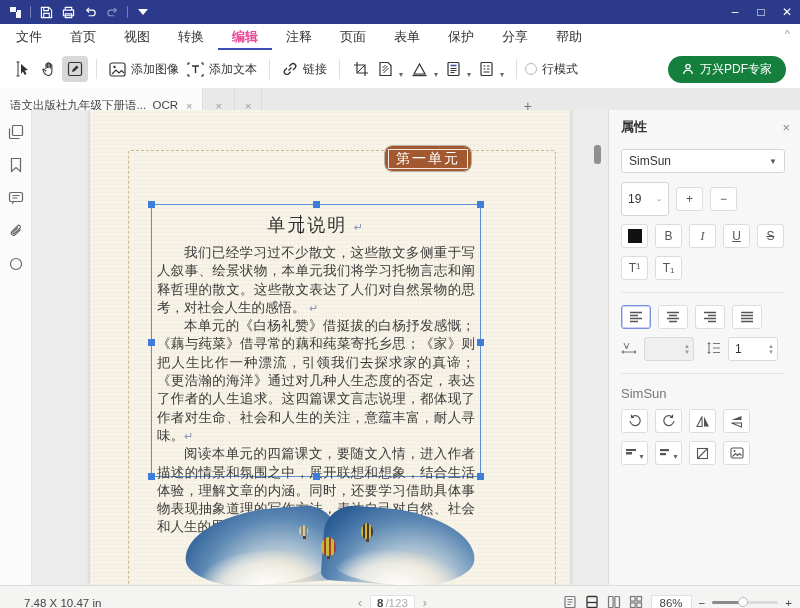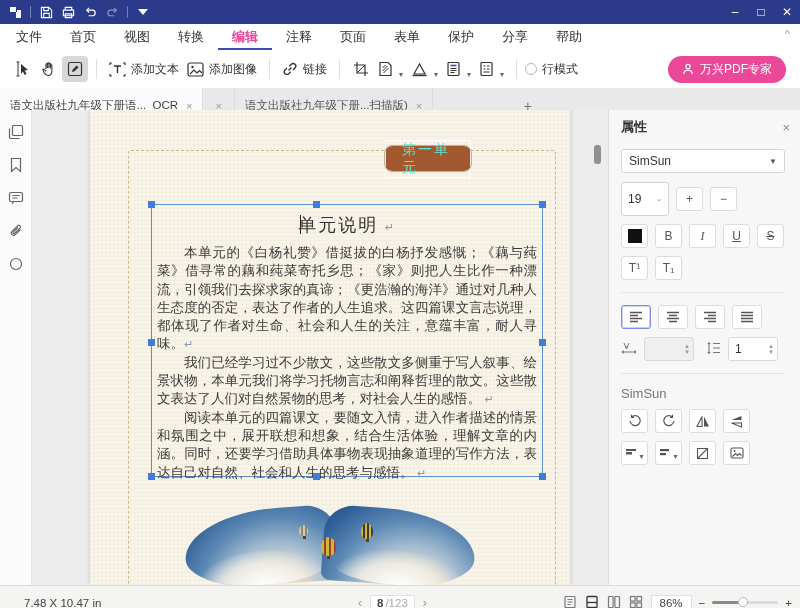--- a/index.html
+++ b/index.html
@@ -27,21 +27,21 @@
   
   .toolbar { position:absolute; left:0; top:50px; width:800px; height:38px; background:#fff; display:flex; align-items:center; padding-left:10px; }
   .t-btn { height:26px; min-width:26px; border-radius:4px; display:flex; align-items:center; justify-content:center; gap:5px; padding:0 4px; font-size:12px; color:#333; }
   .t-btn.active { background:#d8d8d8; }
   .t-sep { width:1px; height:20px; background:#e0e0e0; margin:0 8px; }
   .t-dd { font-size:8px; color:#666; margin-left:1px; align-self:flex-end; padding-bottom:3px; }
   .radio { display:flex; align-items:center; gap:5px; margin-right:14px; font-size:12px; }
   .radio .dot { width:12px; height:12px; border-radius:50%; border:1px solid #b5b5b5; background:#fff; }
   .radio.on .dot { border:1px solid #3a6ce0; position:relative; }
   .radio.on .dot::after { content:""; position:absolute; left:2px; top:2px; width:6px; height:6px; border-radius:50%; background:#3a6ce0; }
-  .expert-btn { margin-left:auto; margin-right:14px; height:27px; background:#ec4899; color:#fff; border-radius:14px; display:flex; align-items:center; gap:6px; padding:0 14px; font-size:12px; }
+  .expert-btn { margin-left:auto; margin-right:14px; height:27px; background:#15803d; color:#fff; border-radius:14px; display:flex; align-items:center; gap:6px; padding:0 14px; font-size:12px; }
 
   
   .tabbar { position:absolute; left:0; top:88px; width:800px; height:36px; background:#e9e9e9; border-bottom:1px solid #d7d7d7; display:flex; align-items:stretch; font-size:11.5px; color:#555; }
   .tab { display:flex; align-items:center; gap:8px; padding:0 10px; border-right:1px solid #dcdcdc; }
   .tab.active { background:#fbfbfb; color:#444; }
   .tab .x { color:#999; font-size:11px; }
   .ghost-x { display:flex; align-items:center; padding:0 12px; color:#999; font-size:11px; }
   .newtab { display:flex; align-items:center; margin-left:auto; margin-right:260px; color:#777; font-size:14px; padding:0 8px; }
 
   
@@ -53,23 +53,23 @@
   .vscroll .thumb { position:absolute; left:0; top:35px; width:7px; height:19px; background:#909090; border-radius:3px; }
 
   
   .page { position:absolute; left:58px; top:0; width:480px; height:475px; background:#f8f4ea;
           background-image:repeating-linear-gradient(0deg, rgba(190,175,140,.07) 0 1px, transparent 1px 4px),
                            repeating-linear-gradient(90deg, rgba(190,175,140,.07) 0 1px, transparent 1px 4px);
           box-shadow:0 0 4px rgba(0,0,0,.18); }
   .frame { position:absolute; left:38px; top:40px; right:14px; bottom:-10px; border:1px dashed #cdb88e; border-radius:3px; }
   .badge { position:absolute; left:295px; top:36px; width:86px; height:25px; background:#a3592f; border-radius:7px;
            display:flex; align-items:center; justify-content:center; outline:1px solid #b9b2a6; }
-  .badge .inner { border:1px solid rgba(255,255,255,.85); padding:0 16px; color:#5eead4; font-size:14px; letter-spacing:2px; font-family:"Liberation Serif", serif; }
-
-  .selbox { position:absolute; left:61px; top:94px; width:392px; height:273px; border:1px solid #5b8fd0; }
+  .badge .inner { border:1px solid rgba(255,255,255,.85); padding:0 7px; color:#ffffff; font-size:14px; letter-spacing:2px; font-family:"Liberation Serif", serif; }
+
+  .selbox { position:absolute; left:61px; top:94px; width:330px; height:273px; border:1px solid #5b8fd0; }
   .hdl { position:absolute; width:7px; height:7px; background:#3f7ed8; }
   .doc-title { position:relative; text-align:center; margin-top:8px; font-family:"Liberation Serif", serif; font-size:18px; letter-spacing:2px; color:#333; }
   .caret { position:absolute; left:148px; top:2px; width:1px; height:19px; background:#222; }
   .pmark { color:#8a96b8; font-size:11px; }
   .doc-body { padding:7px 5px 0 5px; font-family:"Liberation Serif", serif; font-size:13.5px; line-height:18.3px; color:#3b3b3b; text-align:justify; }
   .doc-body p { text-indent:2em; }
 
   
   .skyimg { position:absolute; left:95px; top:395px; width:290px; height:80px; }
   .wing { position:absolute; top:4px; width:152px; height:76px;
@@ -202,32 +202,32 @@
     </span>
     <span class="t-btn active">
       <svg width="16" height="16" viewBox="0 0 16 16" fill="none" stroke="#333" stroke-width="1.2">
           <rect x="1.5" y="1.5" width="13" height="13" rx="1.5"></rect>
           <path d="M5 11l.7-2.6 4-4 1.9 1.9-4 4L5 11z" fill="#333" stroke="none"></path>
         </svg>
     </span>
     <span class="t-sep"></span>
     <span class="t-btn">
       <svg width="17" height="15" viewBox="0 0 17 15" fill="none" stroke="#333" stroke-width="1.2">
-          <path d="M1 3V1h2M14 1h2v2M16 12v2h-2M3 14H1v-2"></path>
-          <path d="M5 4h7M8.5 4v7" stroke-width="1.4"></path>
-        </svg>
-      <span>添加文本</span>
-    </span>
-    <span class="t-btn">
-      <svg width="17" height="15" viewBox="0 0 17 15" fill="none" stroke="#333" stroke-width="1.2">
           <rect x="1" y="1" width="15" height="13" rx="2"></rect>
           <circle cx="5.5" cy="5" r="1.2" fill="#333" stroke="none"></circle>
           <path d="M3 12l4-4 3 3 2.5-2.5 2.5 2.5"></path>
         </svg>
       <span>添加图像</span>
+    </span>
+    <span class="t-btn">
+      <svg width="17" height="15" viewBox="0 0 17 15" fill="none" stroke="#333" stroke-width="1.2">
+          <path d="M1 3V1h2M14 1h2v2M16 12v2h-2M3 14H1v-2"></path>
+          <path d="M5 4h7M8.5 4v7" stroke-width="1.4"></path>
+        </svg>
+      <span>添加文本</span>
     </span>
     <span class="t-sep"></span>
     <span class="t-btn">
       <svg width="16" height="16" viewBox="0 0 16 16" fill="none" stroke="#333" stroke-width="1.3">
           <path d="M6.5 9.5l3-3M5 7l-2 2a2.6 2.6 0 003.7 3.7l2-2M11 9l2-2a2.6 2.6 0 00-3.7-3.7l-2 2"></path>
         </svg>
       <span>链接</span>
     </span>
     <span class="t-sep"></span>
     <span class="t-btn">
@@ -279,21 +279,20 @@
     </span>
   </div>
 
   <div class="tabbar">
     <div class="tab active">
       <span>语文出版社九年级下册语..._OCR</span>
       <span class="x">×</span>
     </div>
     <span class="ghost-x">×</span>
     <div class="tab" style="border-left:1px solid #dcdcdc">
-      <span>语文出版社九年级下册...扫描版)</span>
       <span class="x">×</span>
     </div>
     <span class="newtab">+</span>
   </div>
 
   <div class="main">
 
     <div class="leftrail">
       <span class="ric">
         <svg width="16" height="16" viewBox="0 0 16 16" fill="none" stroke="#666" stroke-width="1.2">
@@ -344,22 +343,22 @@
           <div class="hdl" style="left:161px;bottom:-4px"></div>
           <div class="hdl" style="right:-4px;bottom:-4px"></div>
 
           <div class="doc-title">
             <span>单元说明</span>
             <span class="pmark">↵</span>
             <span class="caret"></span>
           </div>
 
           <div class="doc-body">
+            <p><span>我们已经学习过不少散文，这些散文多侧重于写人叙事、绘景状物，本单元我们将学习托物言志和阐释哲理的散文。这些散文表达了人们对自然景物的思考，对社会人生的感悟。</span> <span class="pmark">↵</span></p>
             <p><span>本单元的《白杨礼赞》借挺拔的白杨抒发感慨；《藕与莼菜》借寻常的藕和莼菜寄托乡思；《家》则把人生比作一种漂流，引领我们去探求家的真谛；《更浩瀚的海洋》通过对几种人生态度的否定，表达了作者的人生追求。这四篇课文言志说理，都体现了作者对生命、社会和人生的关注，意蕴丰富，耐人寻味。</span><span class="pmark">↵</span></p>
-            <p><span>我们已经学习过不少散文，这些散文多侧重于写人叙事、绘景状物，本单元我们将学习托物言志和阐释哲理的散文。这些散文表达了人们对自然景物的思考，对社会人生的感悟。</span> <span class="pmark">↵</span></p>
             <p><span>阅读本单元的四篇课文，要随文入情，进入作者描述的情景和氛围之中，展开联想和想象，结合生活体验，理解文章的内涵。同时，还要学习借助具体事物表现抽象道理的写作方法，表达自己对自然、社会和人生的思考与感悟。</span> <span class="pmark">↵</span></p>
           </div>
         </div>
 
         <div class="skyimg">
           <div class="wing l"></div>
           <div class="wing r"></div>
           <div class="balloon b1"></div>
           <div class="balloon b2"></div>
           <div class="balloon b3"></div>

